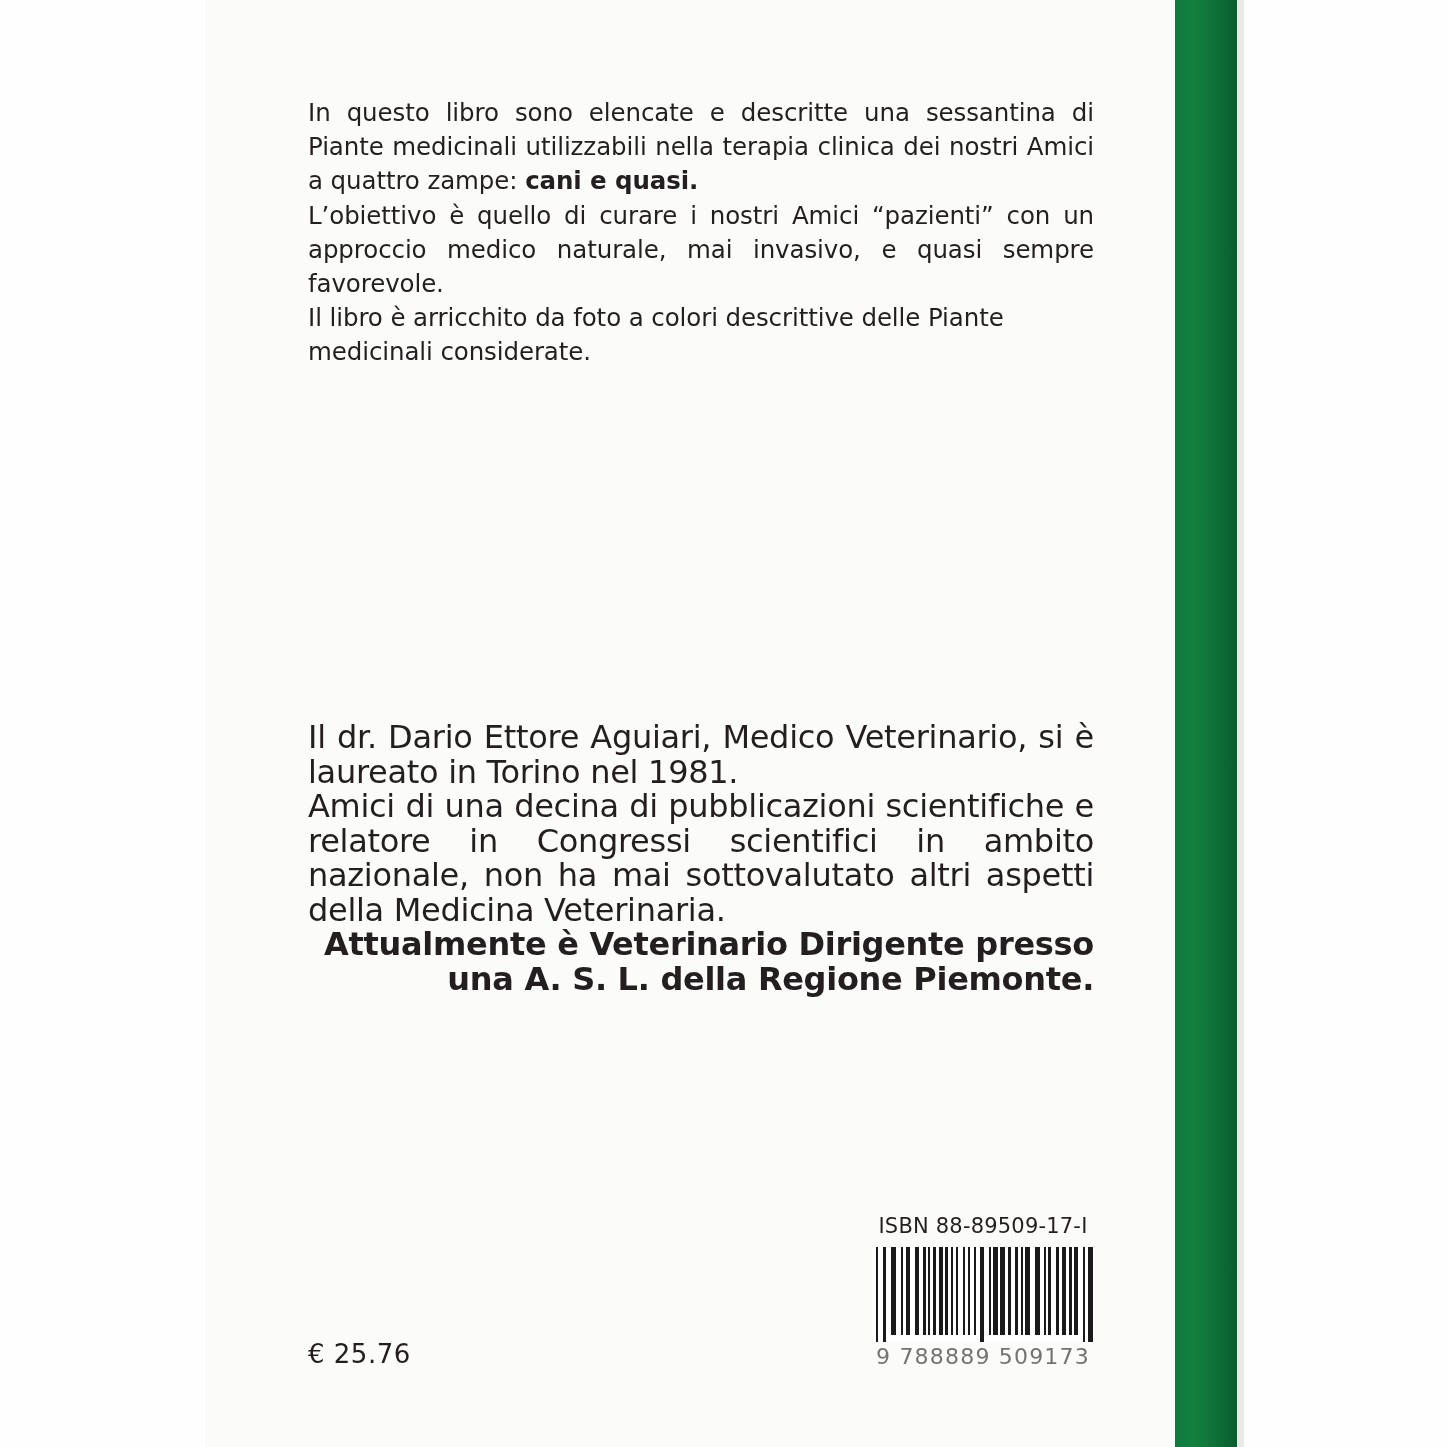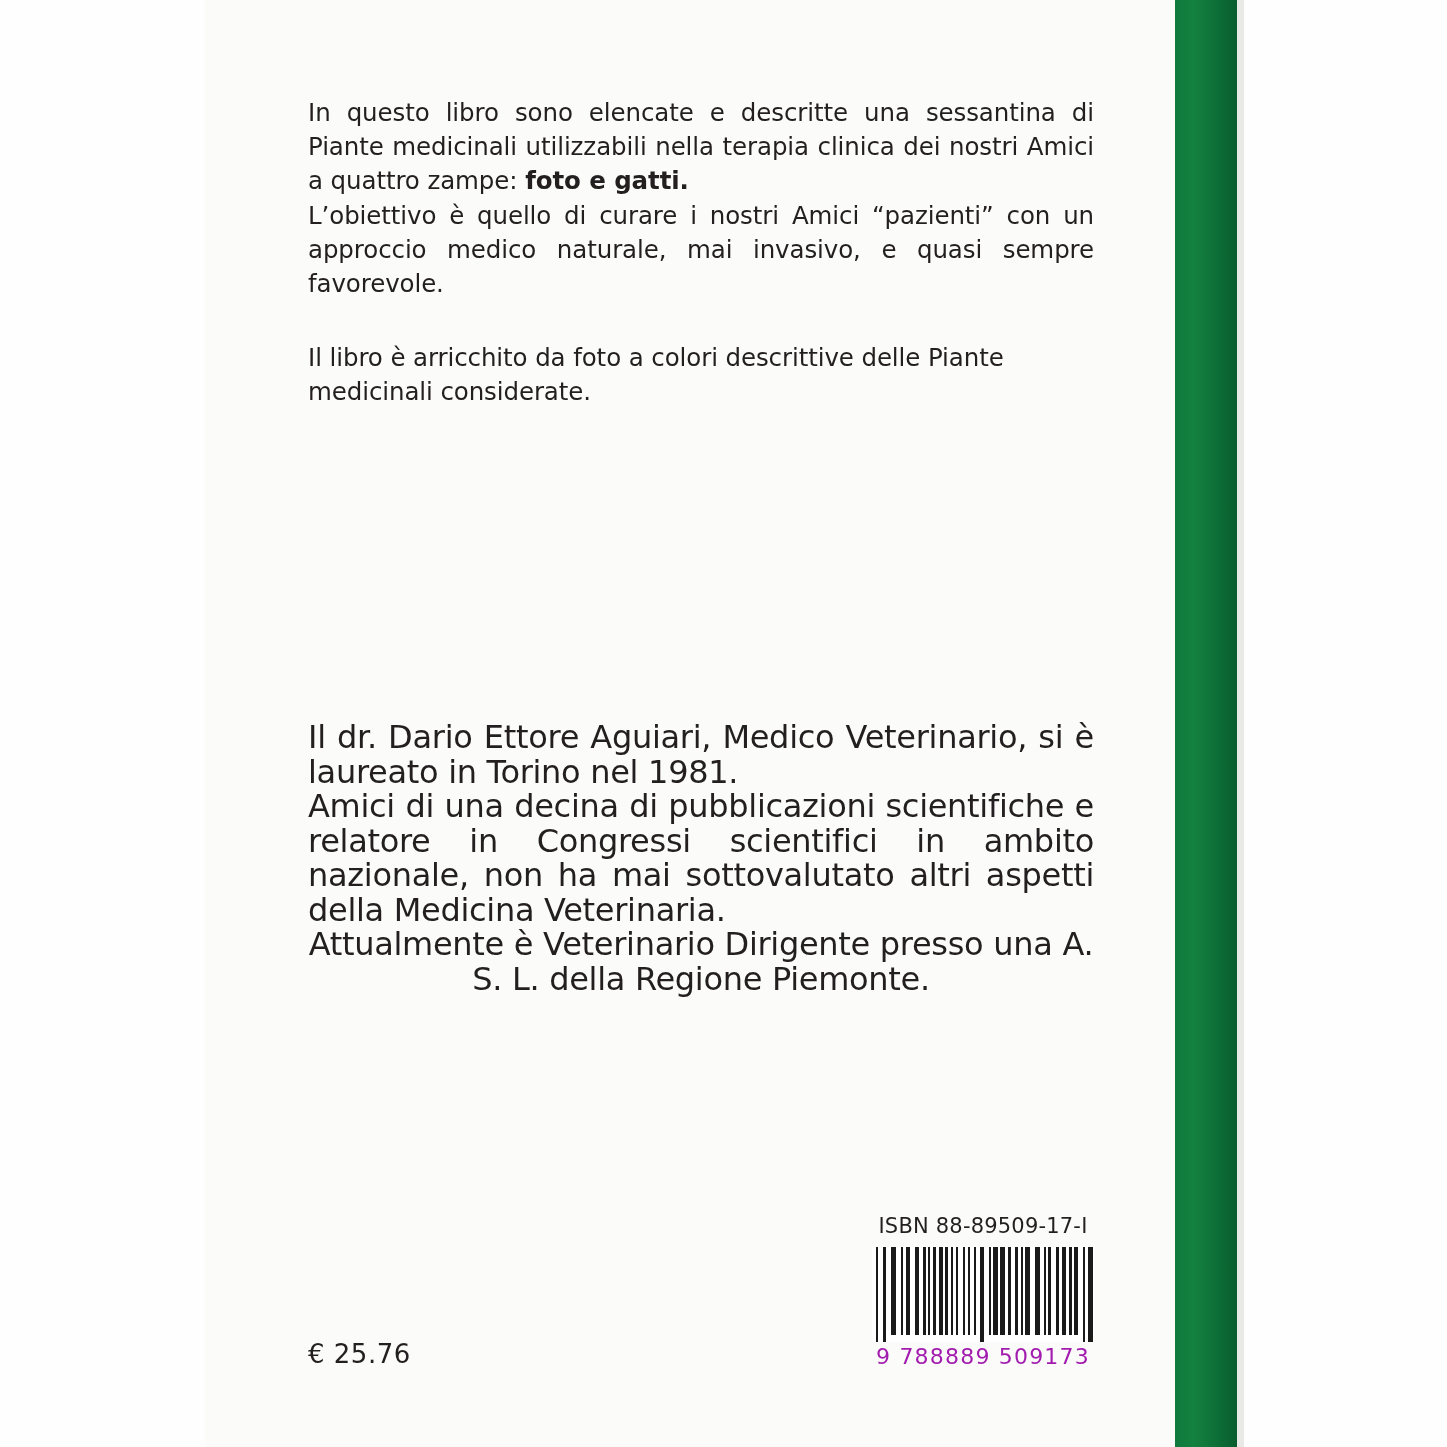--- a/index.html
+++ b/index.html
@@ -78,37 +78,37 @@
     line-height: 34.2px;
     text-align: justify;
     text-justify: inter-word;
     font-family: "DejaVu Sans", sans-serif;
     letter-spacing: -0.1px;
   }
   .blurb p {
     margin: 0;
     text-align: justify;
   }
-  .blurb p:last-child { text-align: left; margin-top: 40px; }
+  .blurb p:last-child { text-align: left; }
   .bold-inline { font-weight: bold; }
 
   .bio {
     position: absolute;
     left: 308px;
     top: 720px;
     width: 786px;
     color: #231f20;
     font-size: 32px;
     line-height: 34.5px;
     text-align: justify;
     font-family: "DejaVu Sans", sans-serif;
     letter-spacing: -0.3px;
   }
   .bio p { margin: 0; text-align: justify; }
-  .bio p:last-child { text-align: center; }
+  .bio p:last-child { text-align: right; font-weight: bold; }
 
   .price {
     position: absolute;
     left: 308px;
     top: 1339px;
     font-size: 26px;
     color: #231f20;
     font-family: "DejaVu Sans", sans-serif;
     letter-spacing: 0.5px;
   }
@@ -139,21 +139,21 @@
     left: 0; top: 0;
     width: 222px;
     height: 95px;
   }
   .barcode-digits {
     position: relative;
     margin-top: 2px;
     font-family: "DejaVu Sans", sans-serif;
     font-size: 22px;
     letter-spacing: 1.2px;
-    color: #a21caf;
+    color: #737373;
     white-space: nowrap;
   }
   .bar {
     position: absolute;
     top: 0;
     background: #1a1a1a;
   }
 </style>
 </head>
 <body>
@@ -161,21 +161,21 @@
 <div class="page">
   <div class="outer-left"></div>
   <div class="cover">
     <div class="cover-inner"></div>
   </div>
   <div class="spine"></div>
   <div class="spine-edge"></div>
   <div class="outer-right"></div>
 
   <div class="blurb" id="blurb">
-      <p><span>In questo libro sono elencate e descritte una sessantina di Piante medicinali utilizzabili nella terapia clinica dei nostri Amici a quattro zampe: </span><span class="bold-inline">foto e gatti.</span></p>
+      <p><span>In questo libro sono elencate e descritte una sessantina di Piante medicinali utilizzabili nella terapia clinica dei nostri Amici a quattro zampe: </span><span class="bold-inline">cani e quasi.</span></p>
       <p><span>L’obiettivo è quello di curare i nostri Amici “pazienti” con un approccio medico naturale, mai invasivo, e quasi sempre favorevole.</span></p>
       <p><span>Il libro è arricchito da foto a colori descrittive delle Piante medicinali considerate.</span></p>
     </div>
 
   <div class="bio" id="bio">
       <p>Il dr. Dario Ettore Aguiari, Medico Veterinario, si è laureato in Torino nel 1981.</p>
       <p>Amici di una decina di pubblicazioni scientifiche e relatore in Congressi scientifici in ambito nazionale, non ha mai sottovalutato altri aspetti della Medicina Veterinaria.</p>
       <p>Attualmente è Veterinario Dirigente presso una A. S. L. della Regione Piemonte.</p>
     </div>
 

